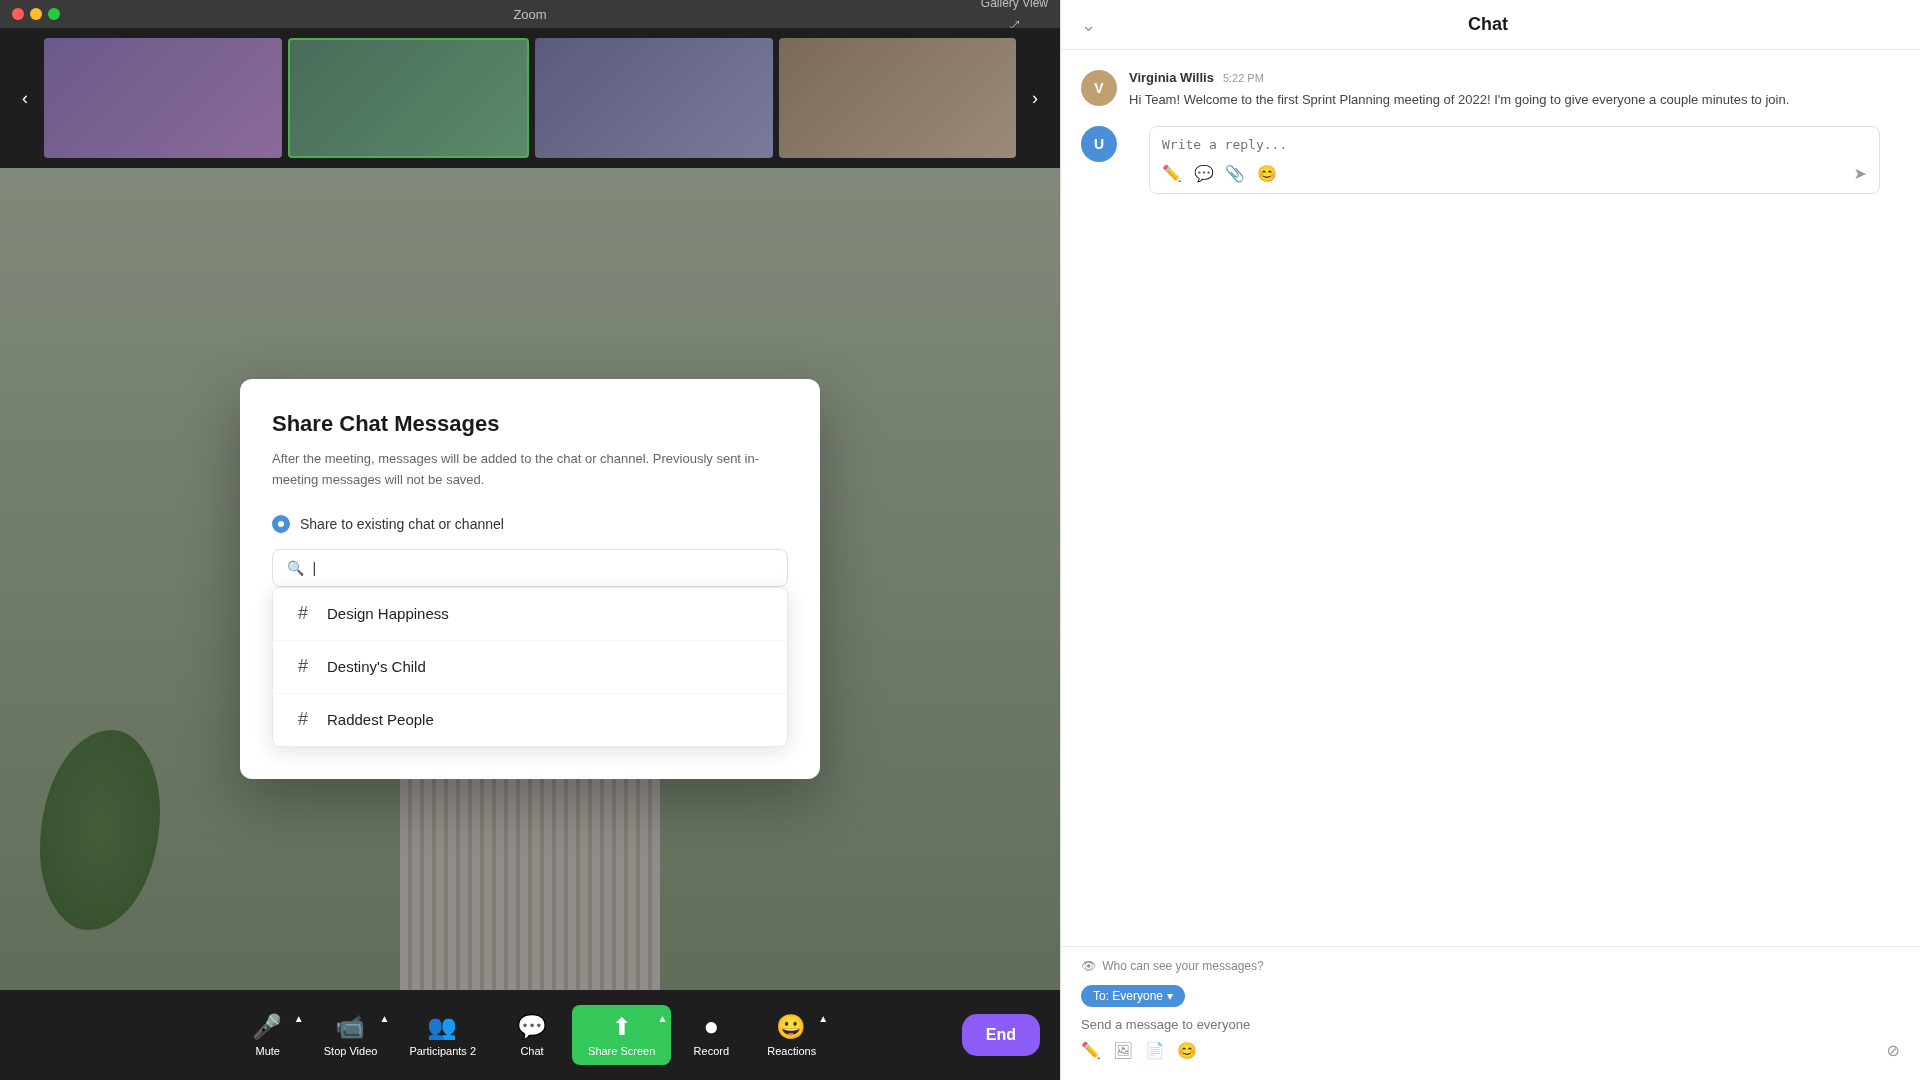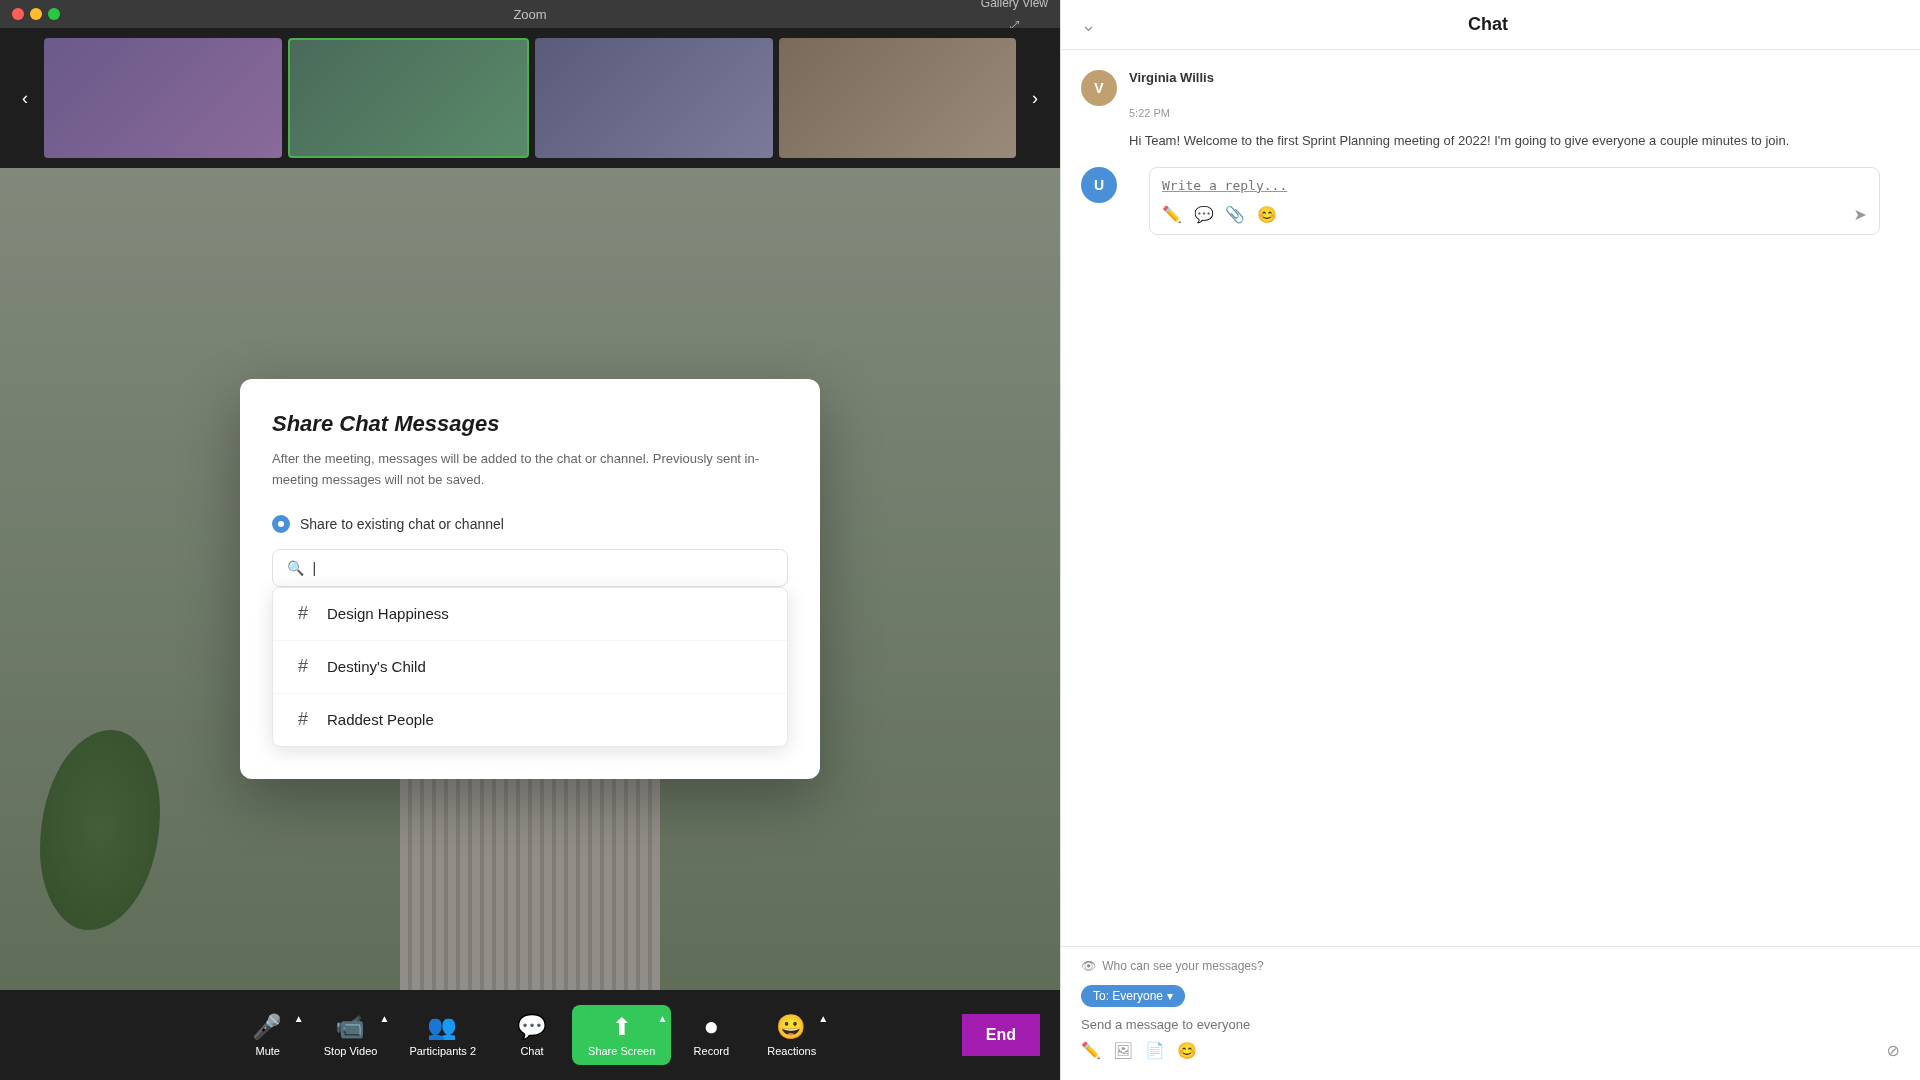--- a/index.html
+++ b/index.html
@@ -204,24 +204,24 @@
     }
     .ctrl-btn.share-screen {
       background: #34c759;
       border-radius: 8px;
     }
     .ctrl-btn.share-screen .icon,
     .ctrl-btn.share-screen .label { color: white; }
     .end-btn {
       position: absolute;
       right: 20px;
-      background: #a21caf;
+      background: #8b5cf6;
       color: white;
       border: none;
-      border-radius: 0;
+      border-radius: 15px;
       padding: 12px 24px;
       font-size: 16px;
       font-weight: 600;
       cursor: pointer;
       margin-left: 7px;
     }
 
     
     .chat-panel {
       width: 860px;
@@ -266,23 +266,22 @@
       justify-content: center;
       font-size: 14px;
       color: white;
       font-weight: 600;
     }
     .avatar.blue { background: #4a90d9; }
     .msg-content {}
     .msg-header {
       display: flex;
       align-items: baseline;
-      gap: 22px;
-      margin-bottom: 12px;
-      flex-direction: column;
+      gap: 9px;
+      margin-bottom: 5px;
     }
     .msg-author {
       font-size: 13px;
       font-weight: 600;
       color: #333;
     }
     .msg-time {
       font-size: 11px;
       color: #999;
     }
@@ -300,21 +299,20 @@
       padding: 10px 12px;
       margin-bottom: 8px;
     }
     .reply-input {
       width: 100%;
       border: none;
       outline: none;
       font-size: 13px;
       color: #999;
       resize: none;
-      text-decoration: underline;
     }
     .reply-actions {
       display: flex;
       gap: 12px;
       margin-top: 8px;
     }
     .reply-action-icon {
       color: #999;
       font-size: 16px;
       cursor: pointer;
@@ -381,21 +379,20 @@
       padding: 32px;
       width: 580px;
       position: relative;
       box-shadow: 0 20px 60px rgba(0,0,0,0.3);
     }
     .modal-title {
       font-size: 22px;
       font-weight: 700;
       color: #1a1a1a;
       margin-bottom: 12px;
-      font-style: italic;
     }
     .modal-desc {
       font-size: 13px;
       color: #666;
       line-height: 1.6;
       margin-bottom: 24px;
     }
     .radio-option {
       display: flex;
       align-items: center;

